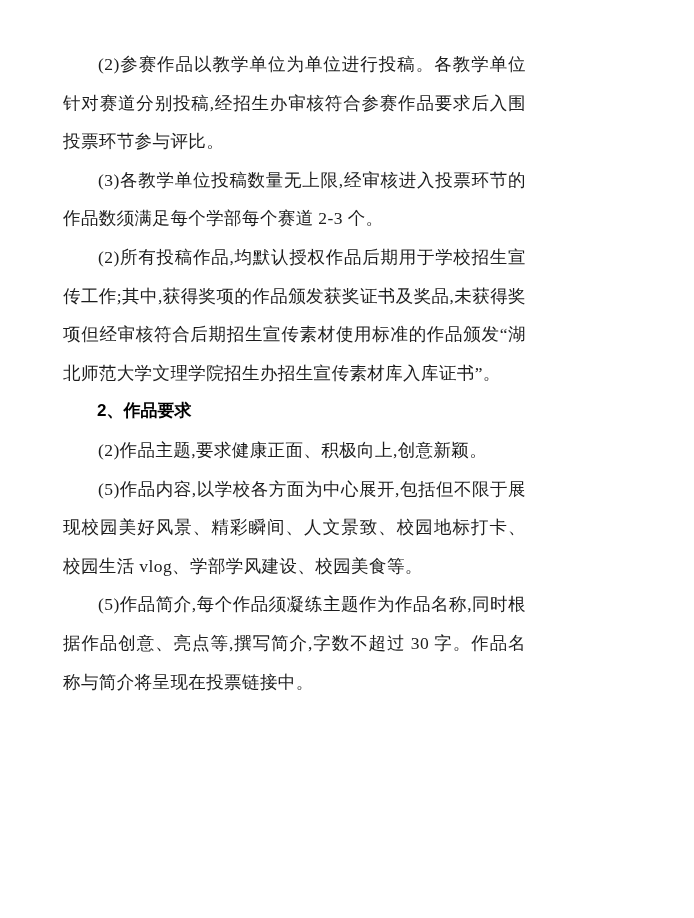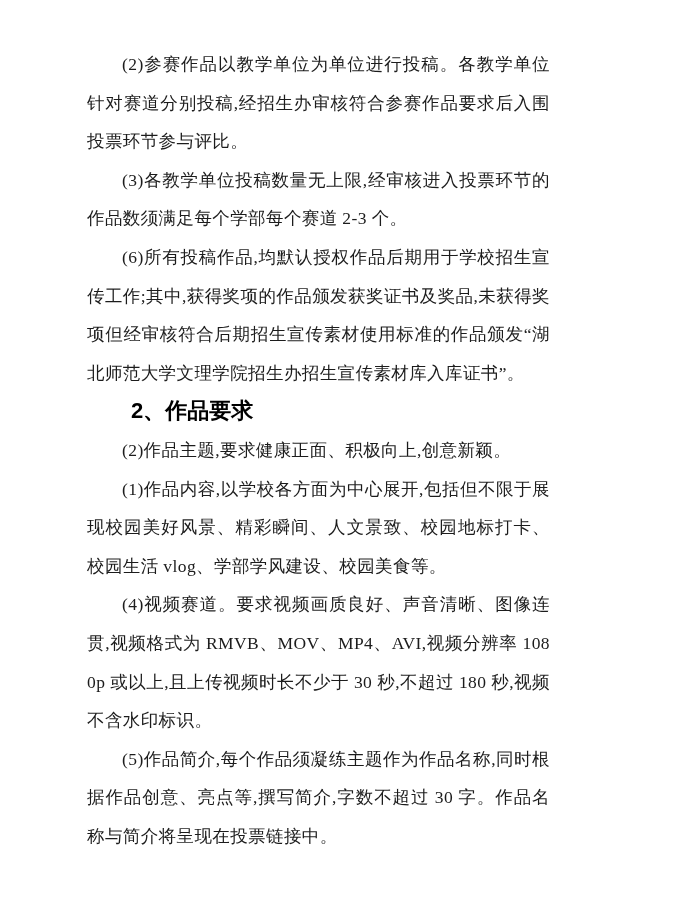--- a/index.html
+++ b/index.html
@@ -10,48 +10,46 @@
   .page {
     position: relative;
     width: 588px;
     height: 918px;
     box-sizing: border-box;
     background: #ffffff;
     padding: 45px 62px 0 63px;
     overflow: hidden;
     font-family: "Liberation Serif", "DejaVu Serif", serif;
     color: #1c1c1c;
-    margin-left: 24px;
   }
   .para {
     margin: 0;
     font-size: 17.5px;
     line-height: 38.6px;
     text-indent: 2em;
     text-align: justify;
     letter-spacing: 0.4px;
     word-break: break-all;
   }
   .heading {
     margin: 0;
-    font-size: 22px;
+    font-size: 17px;
     line-height: 38.6px;
     text-indent: 2em;
     font-weight: 700;
     color: #000000;
     font-family: "Liberation Sans", "DejaVu Sans", sans-serif;
   }
 </style>
 </head>
 <body>
 
 <div class="page">
   <p class="para">(2)参赛作品以教学单位为单位进行投稿。各教学单位针对赛道分别投稿,经招生办审核符合参赛作品要求后入围投票环节参与评比。</p>
   <p class="para">(3)各教学单位投稿数量无上限,经审核进入投票环节的作品数须满足每个学部每个赛道 2-3 个。</p>
-  <p class="para">(6)所有投稿作品,均默认授权作品后期用于学校招生宣传工作;其中,获得奖项的作品颁发获奖证书及奖品,未获得奖项但经审核符合后期招生宣传素材使用标准的作品颁发“湖北师范大学文理学院招生办招生宣传素材库入库证书”。</p>
+  <p class="para">(2)所有投稿作品,均默认授权作品后期用于学校招生宣传工作;其中,获得奖项的作品颁发获奖证书及奖品,未获得奖项但经审核符合后期招生宣传素材使用标准的作品颁发“湖北师范大学文理学院招生办招生宣传素材库入库证书”。</p>
 
   <h2 class="heading">2、作品要求</h2>
 
   <p class="para">(2)作品主题,要求健康正面、积极向上,创意新颖。</p>
-  <p class="para">(1)作品内容,以学校各方面为中心展开,包括但不限于展现校园美好风景、精彩瞬间、人文景致、校园地标打卡、校园生活 vlog、学部学风建设、校园美食等。</p>
-  <p class="para">(4)视频赛道。要求视频画质良好、声音清晰、图像连贯,视频格式为 RMVB、MOV、MP4、AVI,视频分辨率 1080p 或以上,且上传视频时长不少于 30 秒,不超过 180 秒,视频不含水印标识。</p>
+  <p class="para">(5)作品内容,以学校各方面为中心展开,包括但不限于展现校园美好风景、精彩瞬间、人文景致、校园地标打卡、校园生活 vlog、学部学风建设、校园美食等。</p>
   <p class="para">(5)作品简介,每个作品须凝练主题作为作品名称,同时根据作品创意、亮点等,撰写简介,字数不超过 30 字。作品名称与简介将呈现在投票链接中。</p>
 </div>
 
 </body></html>

